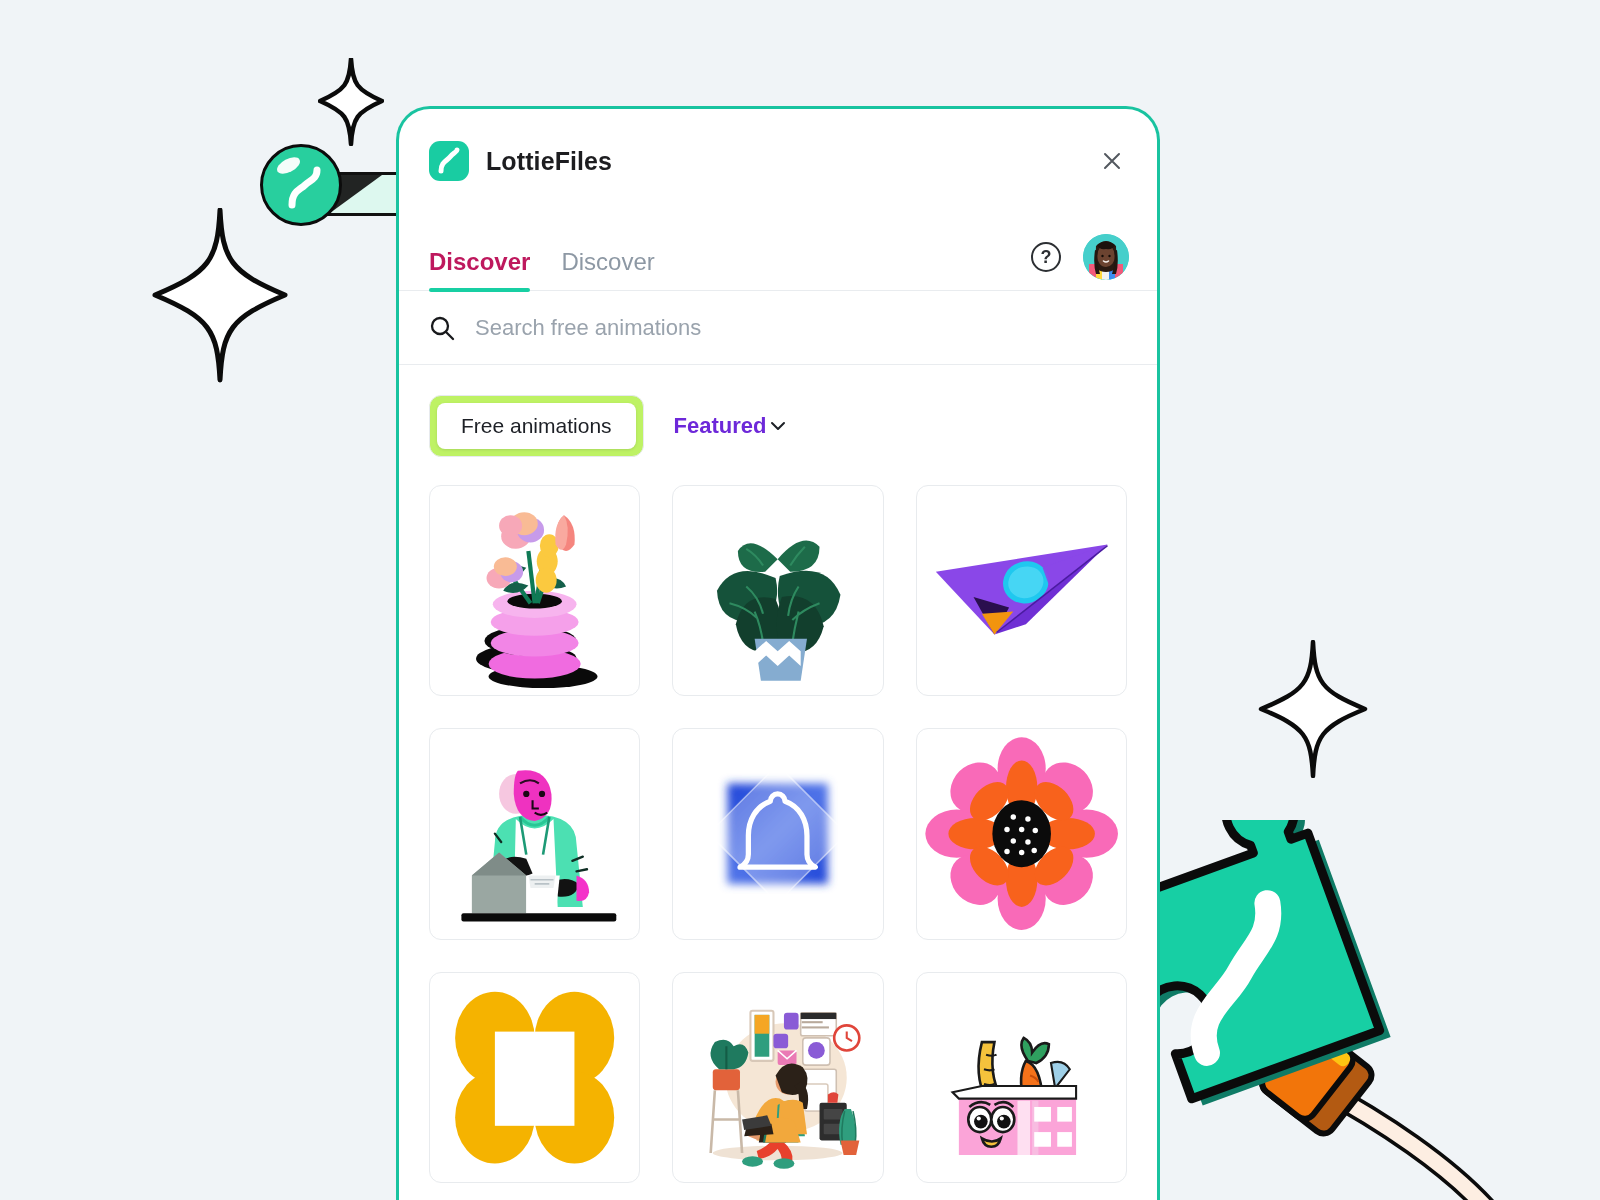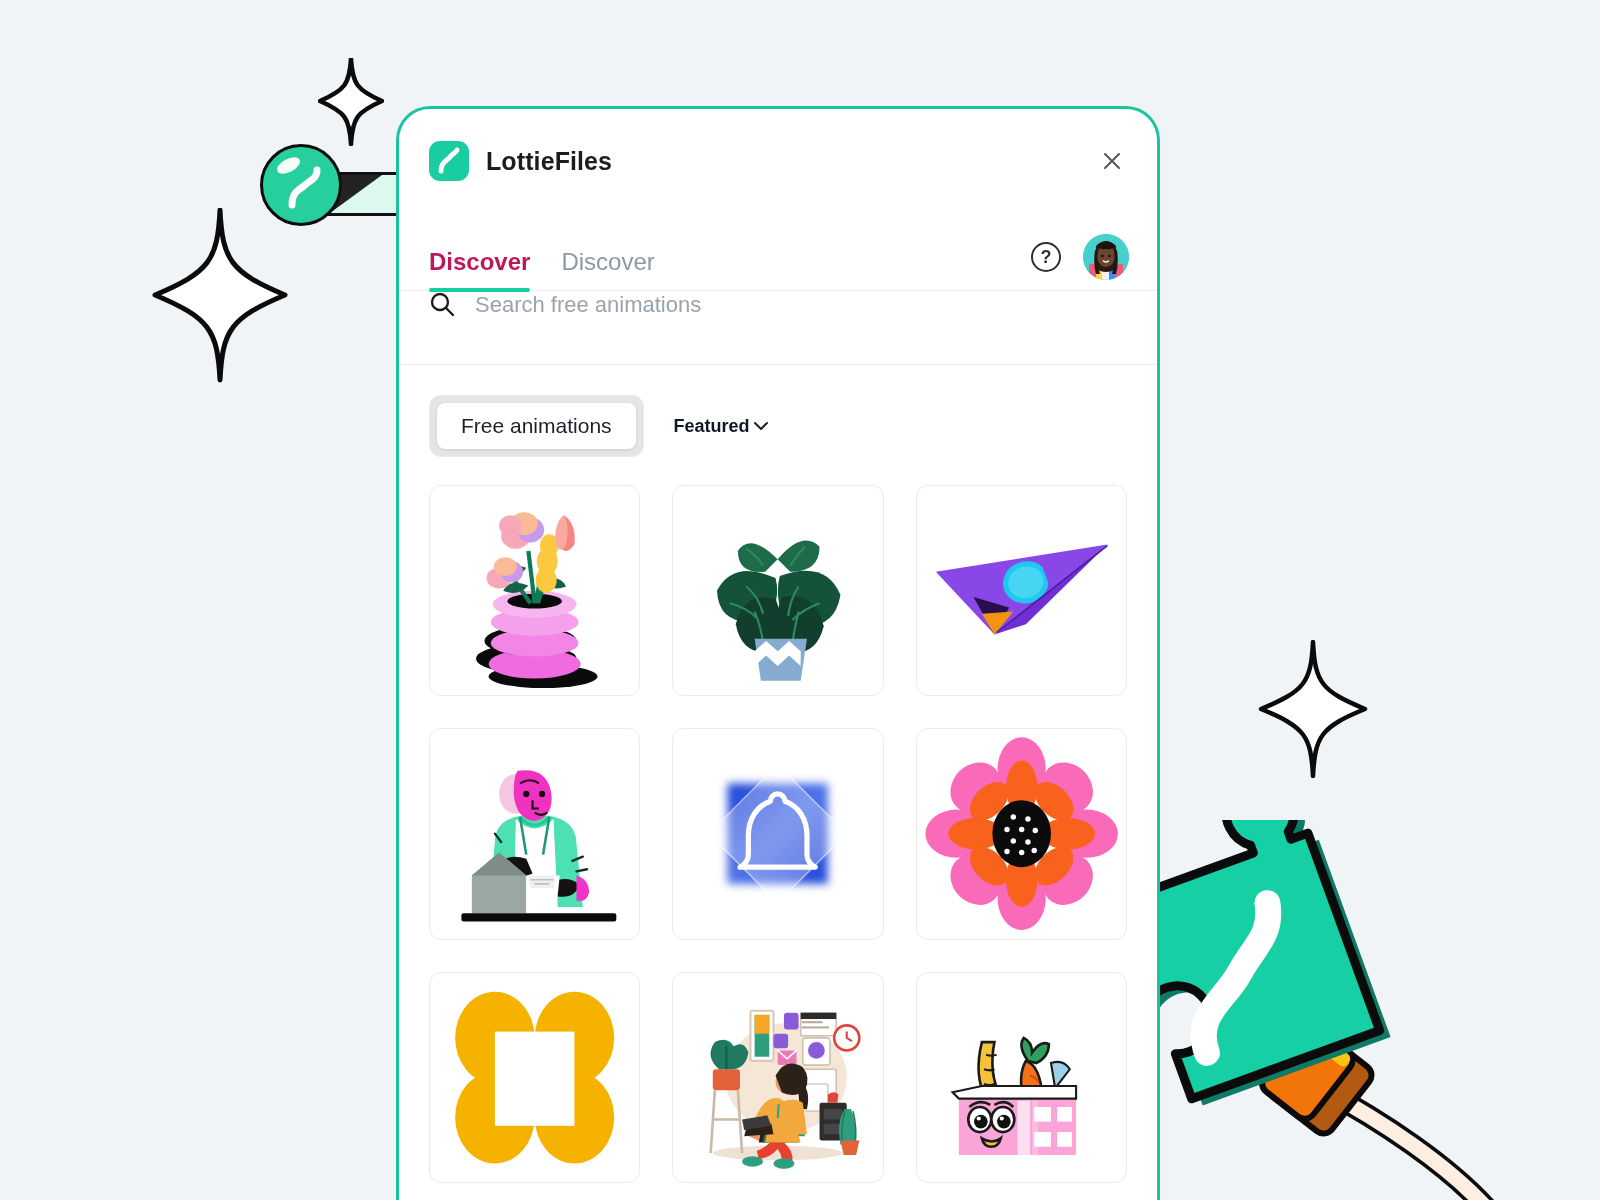--- a/index.html
+++ b/index.html
@@ -171,21 +171,21 @@
     overflow: hidden;
     cursor: pointer;
     position: relative;
     background: #3fd0c9;
     flex: none;
   }
 
   .searchrow {
     height: 74px;
     display: flex;
-    align-items: flex-start;
+    align-items: center;
     gap: 18px;
     padding: 0 30px;
     border-bottom: 1.5px solid #e9ecef;
     box-sizing: border-box;
   }
   .search-input {
     border: none;
     outline: none;
     font-size: 22px;
     color: #2b2f36;
@@ -196,21 +196,21 @@
   .search-input::placeholder { color: #9aa3ad; }
 
   .filterrow {
     padding: 30px 30px 0 30px;
     display: flex;
     align-items: center;
     gap: 26px;
   }
   .segmented {
     display: flex;
-    background: #e5e5e5;
+    background: #bef264;
     border: 1.5px solid #e7eaee;
     border-radius: 12px;
     padding: 7px;
     box-sizing: border-box;
   }
   .seg {
     font-size: 21px;
     padding: 11px 24px;
     border-radius: 8px;
     color: #6d7680;
@@ -219,23 +219,23 @@
   }
   .seg.active {
     background: #ffffff;
     color: #1d2026;
     box-shadow: 0 1px 3px rgba(20,30,45,.13);
   }
   .sortbtn {
     display: flex;
     align-items: center;
     cursor: pointer;
-    font-size: 18px;
+    font-size: 22px;
     font-weight: bold;
-    color: #0f172a;
+    color: #6d28d9;
     padding: 8px 4px;
   }
 
   .grid {
     padding: 28px 30px 0 30px;
     display: grid;
     grid-template-columns: repeat(3, 1fr);
     gap: 32px 32px;
   }
   .card {

